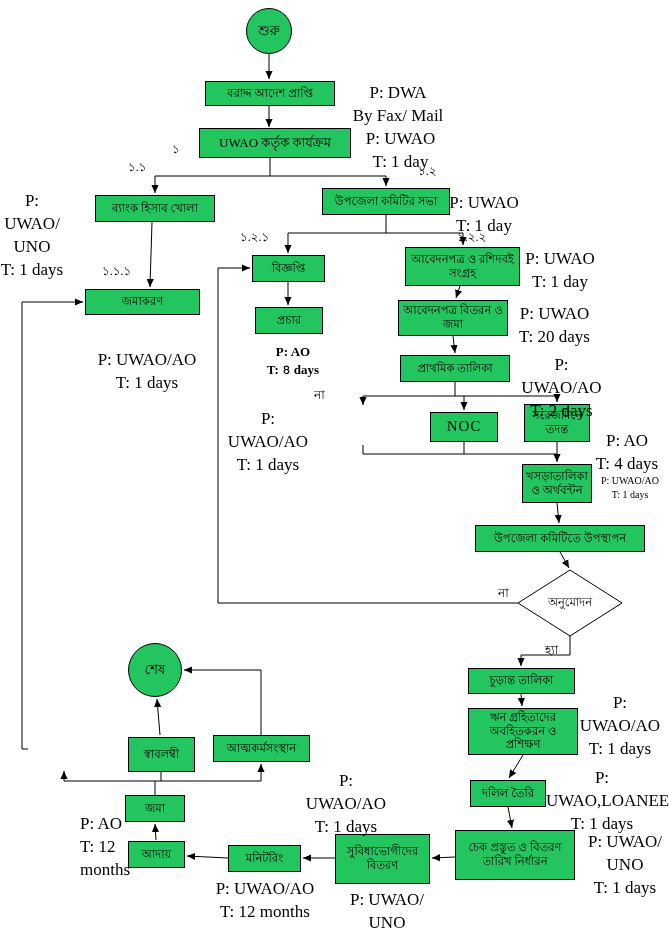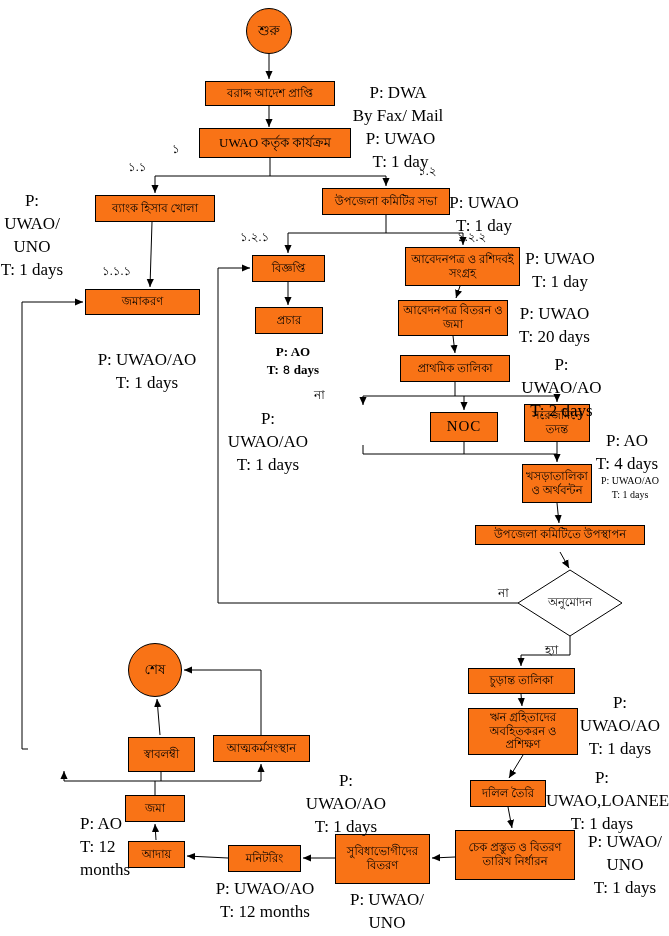--- a/index.html
+++ b/index.html
@@ -1,20 +1,20 @@
 <!DOCTYPE html>
 <html><head>
 <meta charset="utf-8">
 <style>
   *{margin:0;padding:0;box-sizing:border-box}
   html,body{background:#fff}
   body{font-family:"Liberation Serif","DejaVu Serif",serif;color:#000}
   #canvas{position:relative;width:669px;height:936px;background:#fff;overflow:hidden}
   #edges{position:absolute;left:0;top:0}
-  .node{position:absolute;border:1px solid #000;background:#f97316;display:flex;align-items:center;justify-content:center;
+  .node{position:absolute;border:1px solid #000;background:#22c55e;display:flex;align-items:center;justify-content:center;
         text-align:center;font-size:11.5px;line-height:1.18;padding:1px 3px}
   .terminal{border-radius:50%;font-size:13.5px}
   .lg{font-size:13px}
   .xl{font-size:15px;letter-spacing:1px}
   .diamond-label{position:absolute;display:flex;align-items:center;justify-content:center;text-align:center;
         font-size:11.5px;background:transparent;border:none}
   .ann{position:absolute;font-size:17px;line-height:1.35;text-align:center;white-space:pre-line}
   .ann.left{text-align:left}
   .ann.big{font-size:13px;font-weight:bold}
   .elabel{position:absolute;font-size:12px;white-space:nowrap}
@@ -87,21 +87,21 @@
   <div class="node" style="left:322px;top:188px;width:128px;height:27px">উপজেলা কমিটির সভা</div>
   <div class="node" style="left:85px;top:289px;width:115px;height:26px">জমাকরণ</div>
   <div class="node" style="left:252px;top:255px;width:73px;height:27px">বিজ্ঞপ্তি</div>
   <div class="node" style="left:255px;top:307px;width:68px;height:27px">প্রচার</div>
   <div class="node" style="left:405px;top:247px;width:115px;height:39px">আবেদনপত্র ও রশিদবই সংগ্রহ</div>
   <div class="node" style="left:398px;top:300px;width:110px;height:36px">আবেদনপত্র বিতরন ও জমা</div>
   <div class="node" style="left:400px;top:355px;width:110px;height:27px">প্রাথমিক তালিকা</div>
   <div class="node xl" style="left:430px;top:412px;width:68px;height:30px">NOC</div>
   <div class="node" style="left:524px;top:404px;width:66px;height:38px">সরেজমিনে তদন্ত</div>
   <div class="node" style="left:522px;top:464px;width:70px;height:39px">খসড়াতালিকা ও অর্থবন্টন</div>
-  <div class="node" style="left:475px;top:525px;width:170px;height:20px">উপজেলা কমিটিতে উপস্থাপন</div>
+  <div class="node" style="left:475px;top:525px;width:170px;height:27px">উপজেলা কমিটিতে উপস্থাপন</div>
   <div class="diamond-label" style="left:520px;top:589px;width:100px;height:28px">অনুমোদন</div>
   <div class="node" style="left:468px;top:668px;width:107px;height:26px">চুড়ান্ত তালিকা</div>
   <div class="node" style="left:468px;top:708px;width:110px;height:47px">ঋন গ্রহিতাদের অবহিতকরন ও প্রশিক্ষণ</div>
   <div class="node" style="left:470px;top:780px;width:76px;height:27px">দলিল তৈরি</div>
   <div class="node" style="left:455px;top:830px;width:120px;height:50px">চেক প্রস্তুত ও বিতরণ তারিখ নির্ধারন</div>
   <div class="node" style="left:335px;top:834px;width:95px;height:50px">সুবিধাভোগীদের বিতরণ</div>
   <div class="node" style="left:228px;top:845px;width:73px;height:27px">মনিটরিং</div>
   <div class="node" style="left:128px;top:841px;width:57px;height:27px">আদায়</div>
   <div class="node" style="left:125px;top:795px;width:60px;height:27px">জমা</div>
   <div class="node" style="left:128px;top:737px;width:67px;height:35px">স্বাবলম্বী</div>

